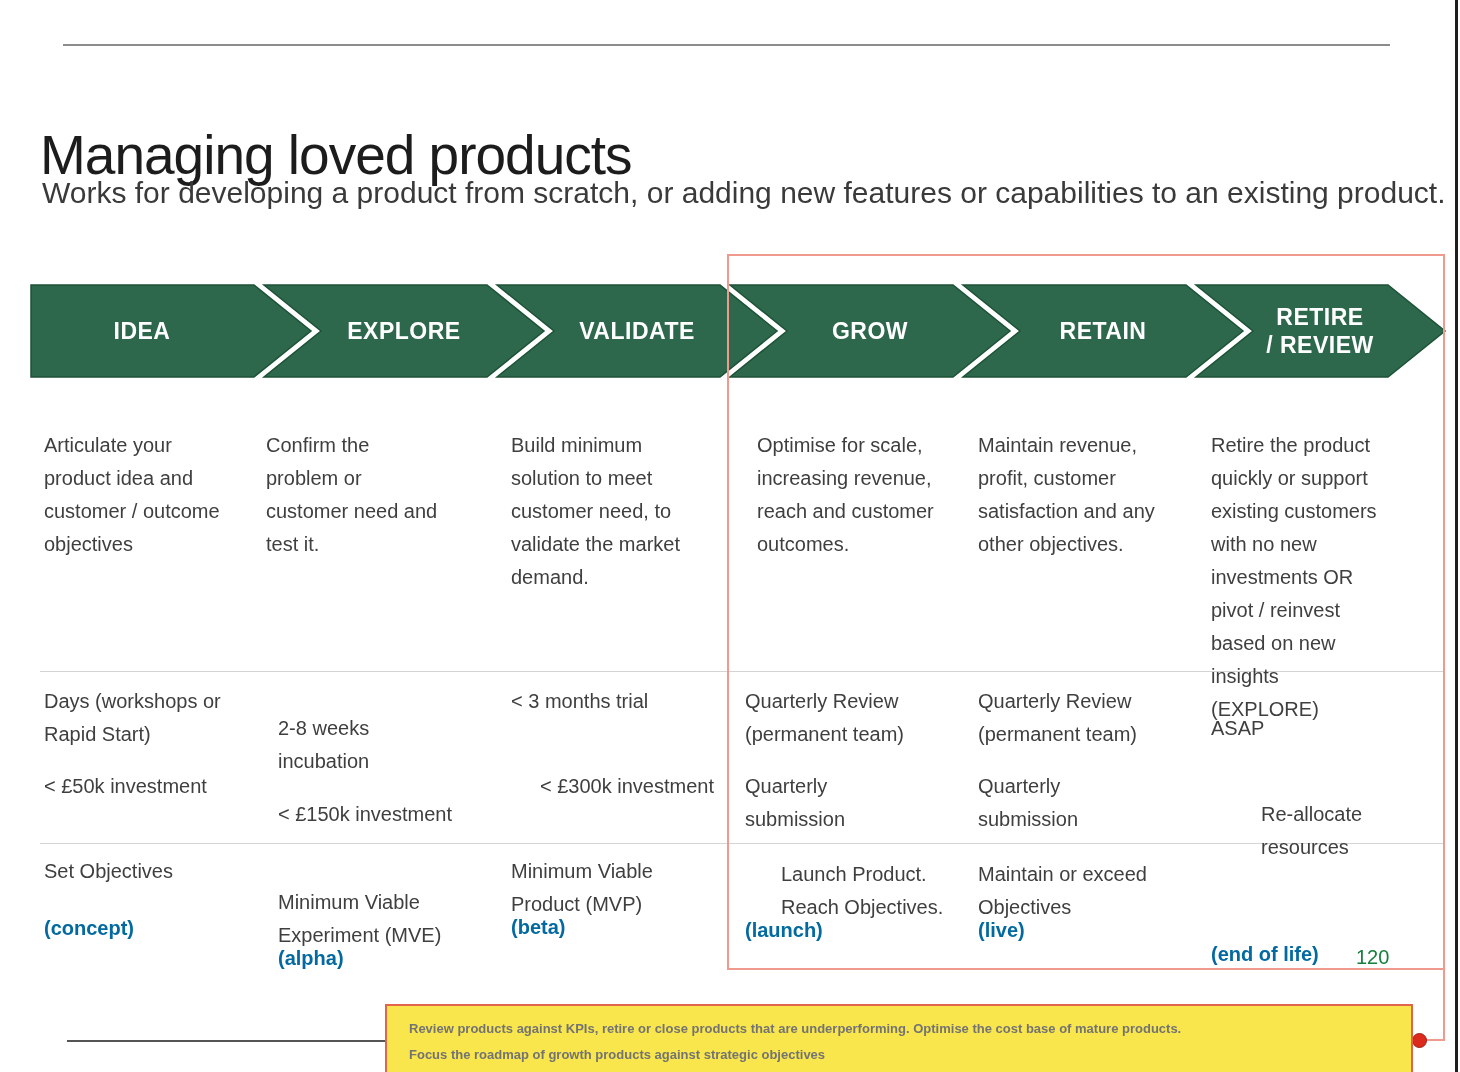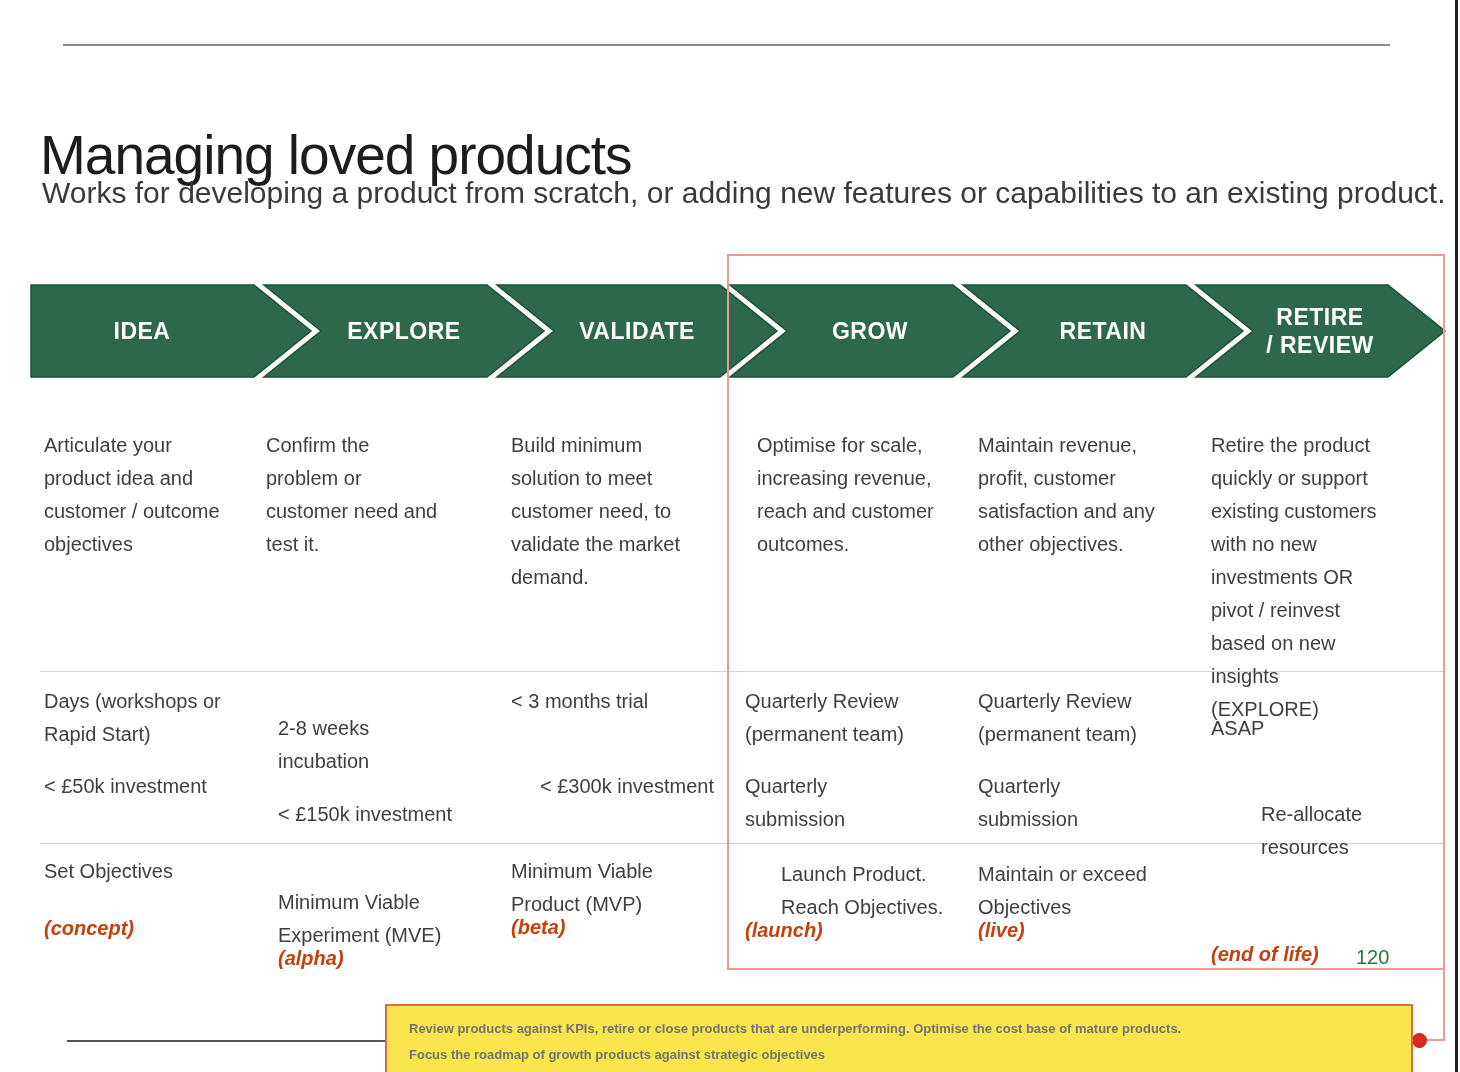--- a/index.html
+++ b/index.html
@@ -15,21 +15,21 @@
     color:#1c1c1c;font-weight:400;letter-spacing:-1px;white-space:nowrap;
   }
   .page-subtitle{
     position:absolute;left:42px;top:178px;font-size:30px;line-height:30px;
     color:#3a3a3a;white-space:nowrap;
   }
   .cell{
     position:absolute;width:232px;font-size:20px;line-height:33px;
     white-space:pre-line;color:#3f3f3f;
   }
-  .bold{font-weight:bold;color:#c2410c;font-style:italic;}
+  .bold{font-weight:bold;color:#0369a1;}
   .chevron-band{position:absolute;left:30px;top:283px;}
   .chev-label{
     font-family:"Liberation Sans", sans-serif;font-size:23px;font-weight:bold;
     fill:#ffffff;letter-spacing:0.5px;
   }
   .highlight-rect{
     position:absolute;left:727px;top:254px;width:718px;height:716px;
     border:2px solid #f0998f;box-sizing:border-box;background:transparent;
   }
   .connector{position:absolute;background:#f0998f;}

